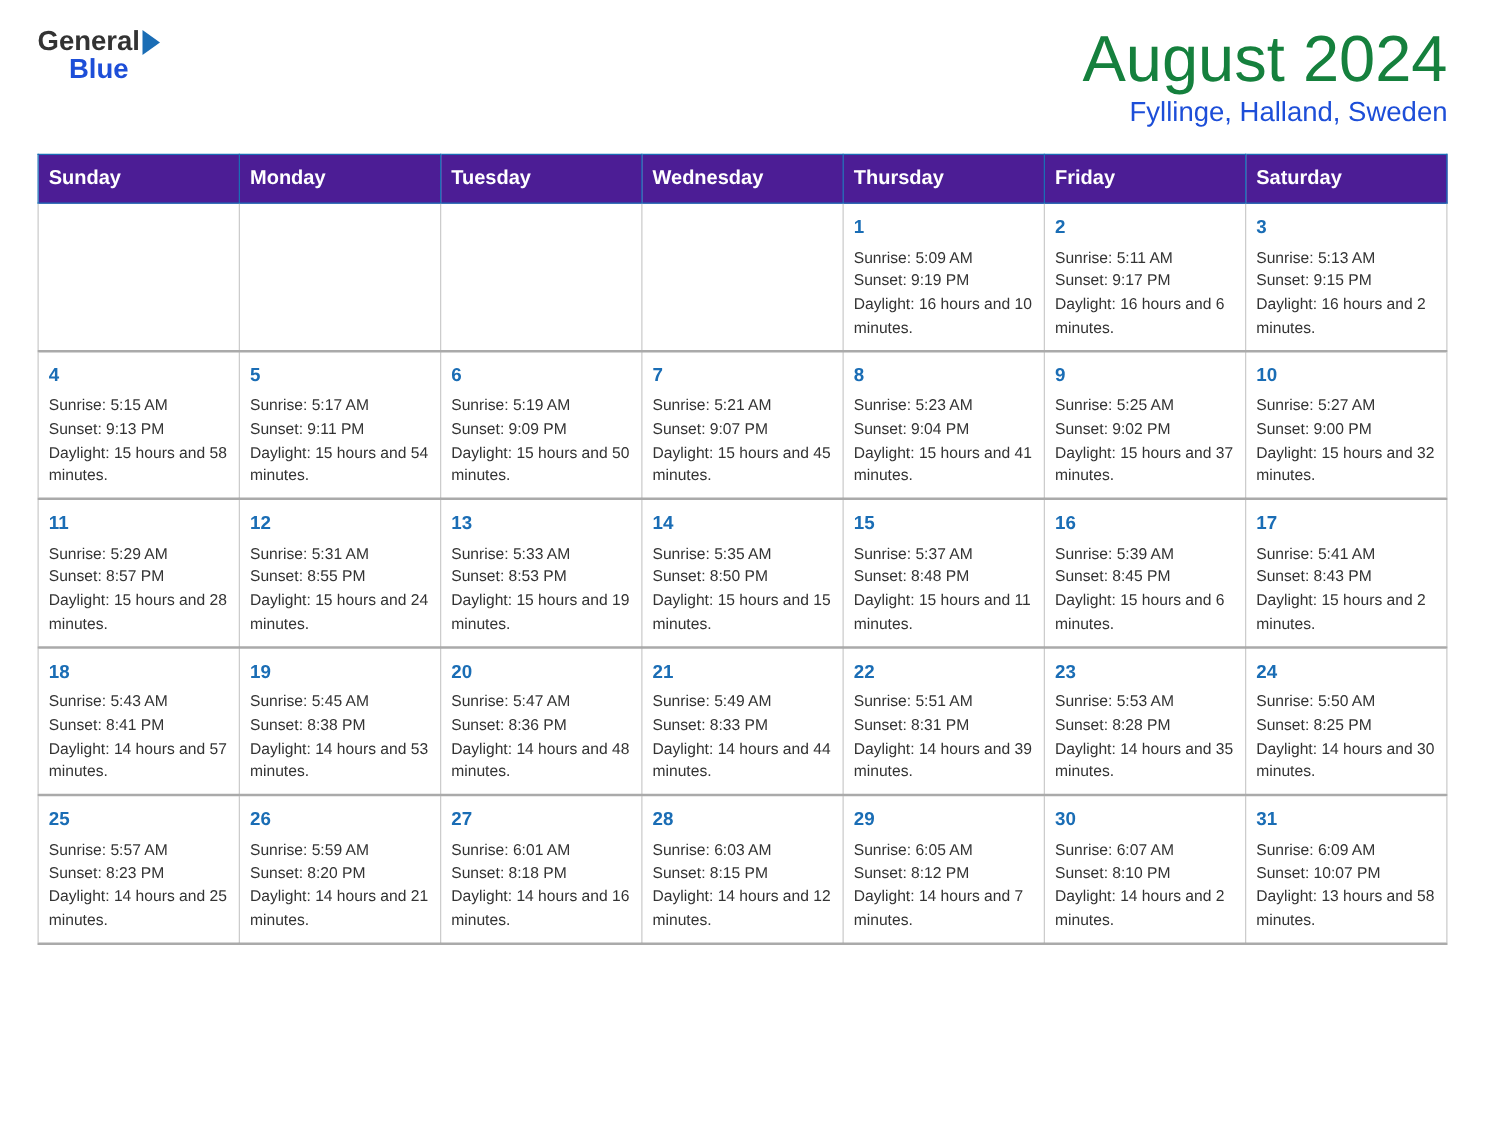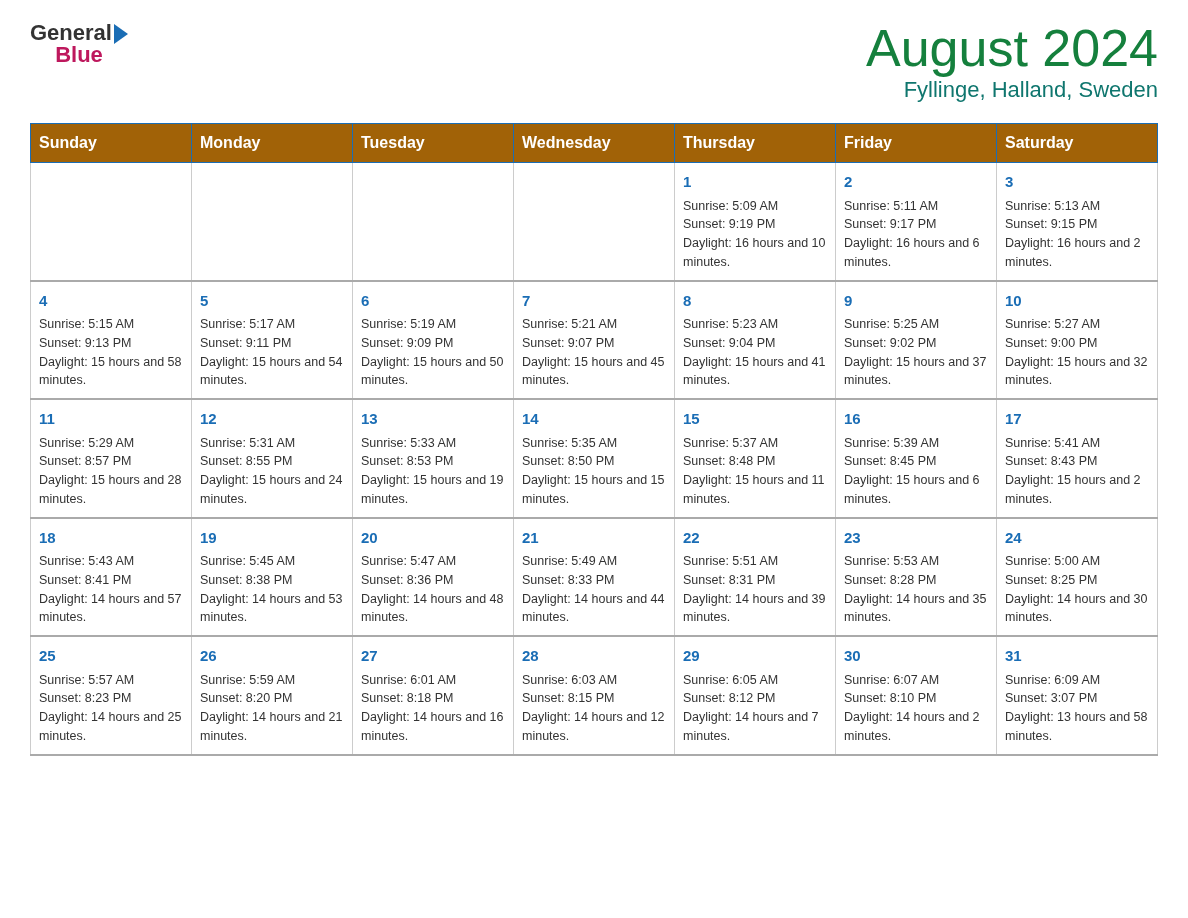--- a/index.html
+++ b/index.html
@@ -40,30 +40,30 @@
       text-align: right;
     }
     .month-title {
       font-size: 52px;
       font-weight: 300;
       color: #15803d;
       line-height: 1.1;
     }
     .location-title {
       font-size: 22px;
-      color: #0f766e;
+      color: #1d4ed8;
       font-weight: normal;
     }
     table {
       width: 100%;
       border-collapse: collapse;
       border: 1px solid #ccc;
     }
     thead tr th {
-      background-color: #a16207;
+      background-color: #4c1d95;
       color: #fff;
       font-size: 16px;
       font-weight: bold;
       padding: 10px 8px;
       text-align: left;
       border: 1px solid #1a6db5;
     }
     tbody tr td {
       vertical-align: top;
       padding: 8px 8px;
@@ -95,21 +95,21 @@
 </head>
 <body>
 
 <div class="header">
   <div class="logo">
     <div style="display:flex; flex-direction:column; align-items:center;">
       <div style="display:flex; align-items:center;">
         <span class="logo-text">General</span>
         <span class="logo-triangle"></span>
       </div>
-      <span class="logo-text" style="color:#be185d; margin-top:-4px;">Blue</span>
+      <span class="logo-text" style="color:#1d4ed8; margin-top:-4px;">Blue</span>
     </div>
   </div>
   <div class="title-block">
     <div class="month-title">August 2024</div>
     <div class="location-title">Fyllinge, Halland, Sweden</div>
   </div>
 </div>
 
 <table>
   <thead>
@@ -268,21 +268,21 @@
 Daylight: 14 hours and 39 minutes.</div>
         </td>
         <td>
           <span class="day-number">23</span>
           <div class="day-info" style="white-space: pre-line;">Sunrise: 5:53 AM
 Sunset: 8:28 PM
 Daylight: 14 hours and 35 minutes.</div>
         </td>
         <td>
           <span class="day-number">24</span>
-          <div class="day-info" style="white-space: pre-line;">Sunrise: 5:00 AM
+          <div class="day-info" style="white-space: pre-line;">Sunrise: 5:50 AM
 Sunset: 8:25 PM
 Daylight: 14 hours and 30 minutes.</div>
         </td>
       </tr>
       <tr>
         <td>
           <span class="day-number">25</span>
           <div class="day-info" style="white-space: pre-line;">Sunrise: 5:57 AM
 Sunset: 8:23 PM
 Daylight: 14 hours and 25 minutes.</div>
@@ -313,18 +313,18 @@
         </td>
         <td>
           <span class="day-number">30</span>
           <div class="day-info" style="white-space: pre-line;">Sunrise: 6:07 AM
 Sunset: 8:10 PM
 Daylight: 14 hours and 2 minutes.</div>
         </td>
         <td>
           <span class="day-number">31</span>
           <div class="day-info" style="white-space: pre-line;">Sunrise: 6:09 AM
-Sunset: 3:07 PM
+Sunset: 10:07 PM
 Daylight: 13 hours and 58 minutes.</div>
         </td>
       </tr>
     </tbody>
 </table>
 
 </body></html>

